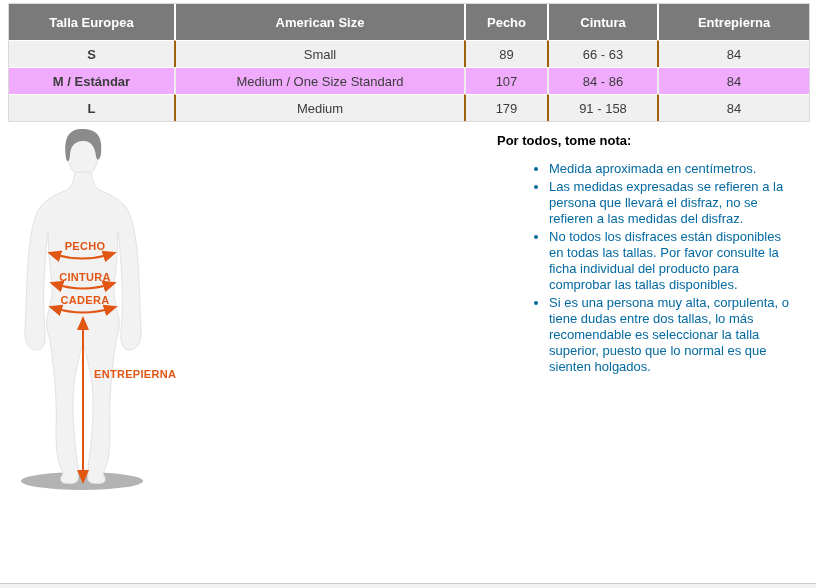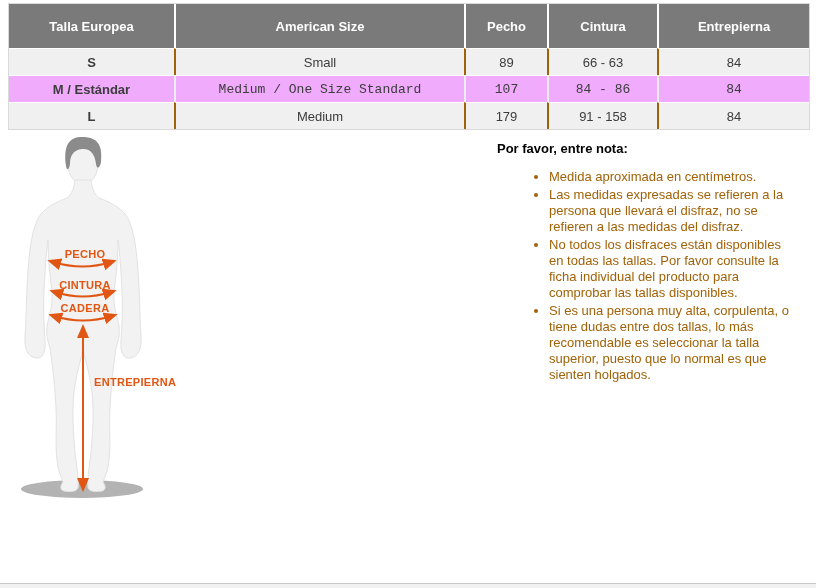--- a/index.html
+++ b/index.html
@@ -20,62 +20,62 @@
     table-layout: fixed;
     width: 800px;
     margin: 3px 0 0 8px;
     border: 1px solid #d9d9d9;
     font-size: 13px;
   }
   table.size-chart th {
     background: #7a7a7a;
     color: #ffffff;
     font-weight: bold;
-    height: 44px;
+    height: 36px;
     text-align: center;
     vertical-align: middle;
     border-left: 2px solid #ffffff;
     padding: 0;
     overflow: hidden;
   }
   table.size-chart th:first-child { border-left: none; }
   table.size-chart td {
     height: 26px;
     text-align: center;
     vertical-align: middle;
     color: #3c3c3c;
     border-left: 2px solid #a16207;
     border-top: 1px solid #ffffff;
     padding: 0;
     overflow: hidden;
   }
   table.size-chart td:first-child { border-left: none; font-weight: bold; }
   table.size-chart tr.stripe td { background: #f0f0f0; }
   table.size-chart tr.plain td { background: #f0abfc; }
-  table.size-chart tr.plain td + td { border-left-color: #ededed; font-family: Liberation Mono, monospace; }
+  table.size-chart tr.plain td + td { border-left-color: #ededed; }
 
   
   .content-row { display: flex; align-items: flex-start; }
   .figure-wrap { width: 497px; flex: 0 0 auto; }
   .figure-wrap svg { display: block; margin-left: 10px; }
 
   .notes { width: 309px; flex: 0 0 auto; padding-right: 8px; box-sizing: border-box; }
   .notes-title {
     margin-top: 11px;
     font-size: 13px;
     font-weight: bold;
     color: #000000;
   }
   .notes ul {
     margin: 13px 0 0 0;
     padding-left: 52px;
   }
   .notes li {
     font-size: 13px;
-    color: #a16207;
+    color: #0369a1;
     line-height: 16px;
     margin-bottom: 2px;
   }
 
   
   .bottom-bar {
     position: absolute;
     left: 0; right: 0; bottom: 0;
     height: 7px;
     background: #f1f1f1;
@@ -196,21 +196,21 @@
         <path d="M73,200 L73,356" fill="none" stroke="#e15613" stroke-width="2" marker-start="url(#ah)" marker-end="url(#ah)"></path>
 
         <text x="75" y="128" text-anchor="middle" font-size="11" font-weight="bold" fill="#e15613" letter-spacing="0.3">PECHO</text>
         <text x="75" y="159" text-anchor="middle" font-size="11" font-weight="bold" fill="#e15613" letter-spacing="0.3">CINTURA</text>
         <text x="75" y="182" text-anchor="middle" font-size="11" font-weight="bold" fill="#e15613" letter-spacing="0.3">CADERA</text>
         <text x="84" y="256" text-anchor="start" font-size="11" font-weight="bold" fill="#e15613" letter-spacing="0.3">ENTREPIERNA</text>
       </svg>
     </div>
 
     <div class="notes">
-      <div class="notes-title">Por favor, entre nota:</div>
+      <div class="notes-title">Por todos, tome nota:</div>
       <ul>
         <li>Medida aproximada en centímetros.</li>
         <li>Las medidas expresadas se refieren a la persona que llevará el disfraz, no se refieren a las medidas del disfraz.</li>
         <li>No todos los disfraces están disponibles en todas las tallas. Por favor consulte la ficha individual del producto para comprobar las tallas disponibles.</li>
         <li>Si es una persona muy alta, corpulenta, o tiene dudas entre dos tallas, lo más recomendable es seleccionar la talla superior, puesto que lo normal es que sienten holgados.</li>
       </ul>
     </div>
 
   </div>
 

